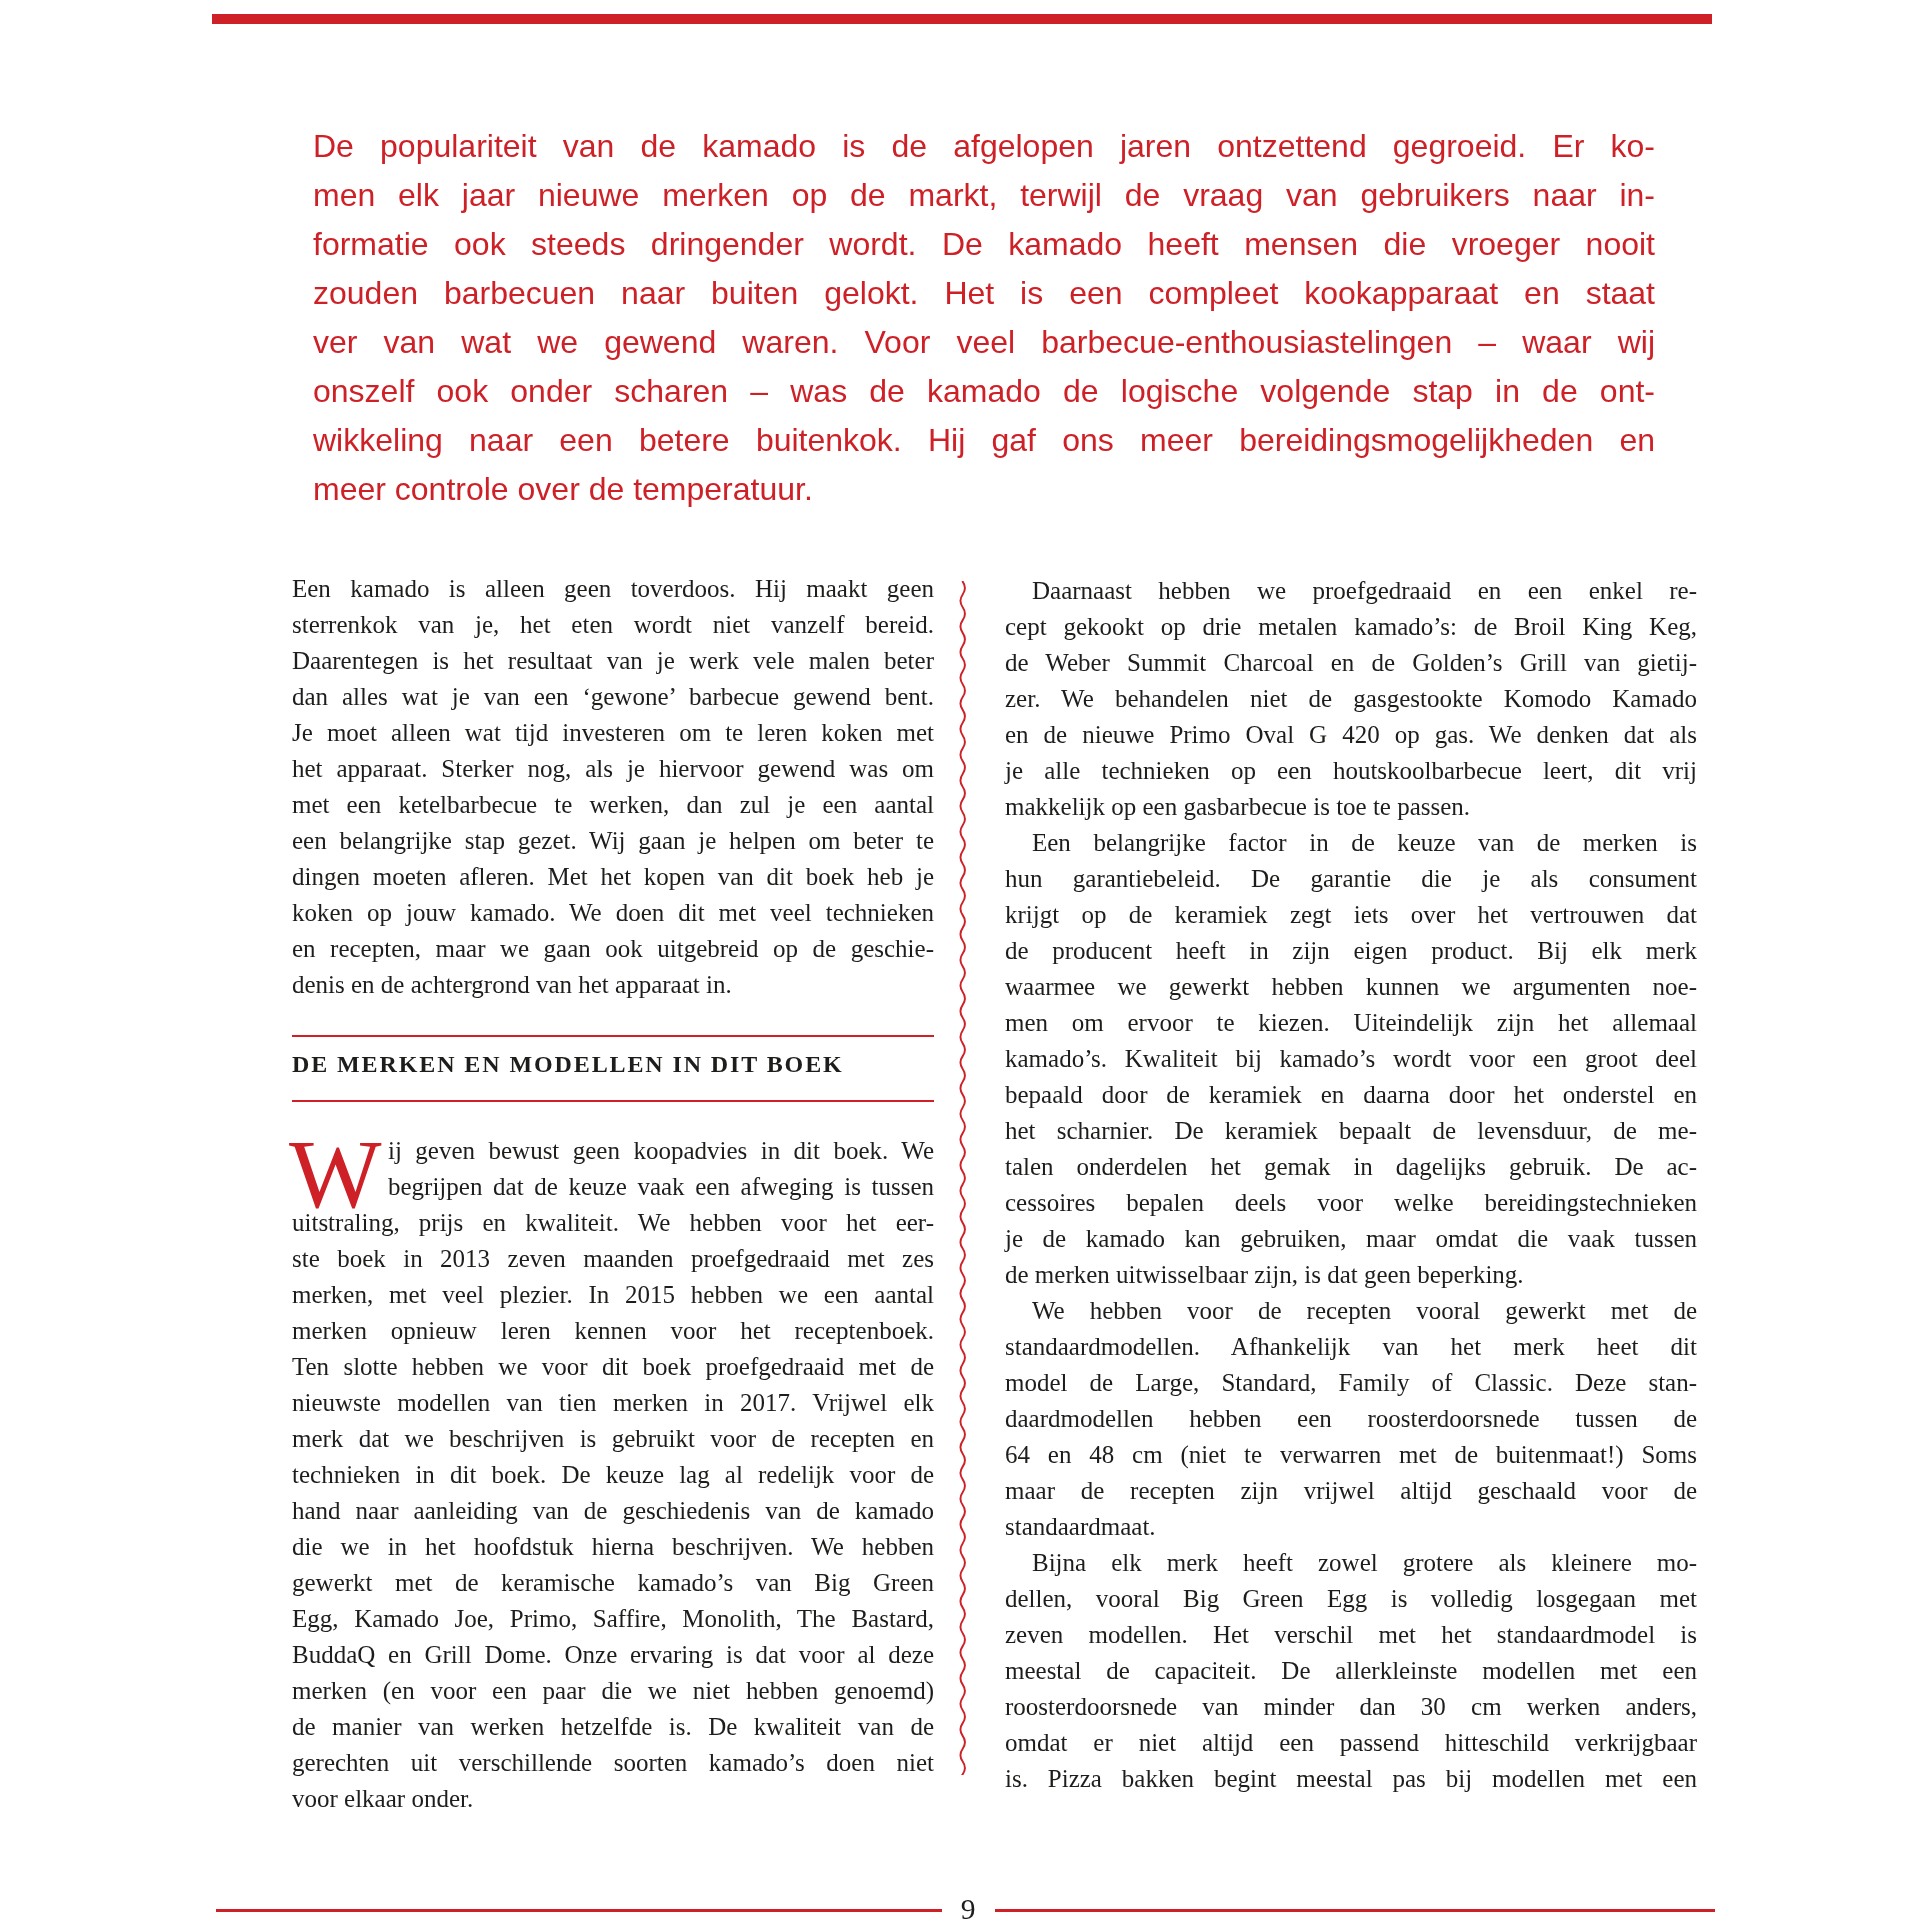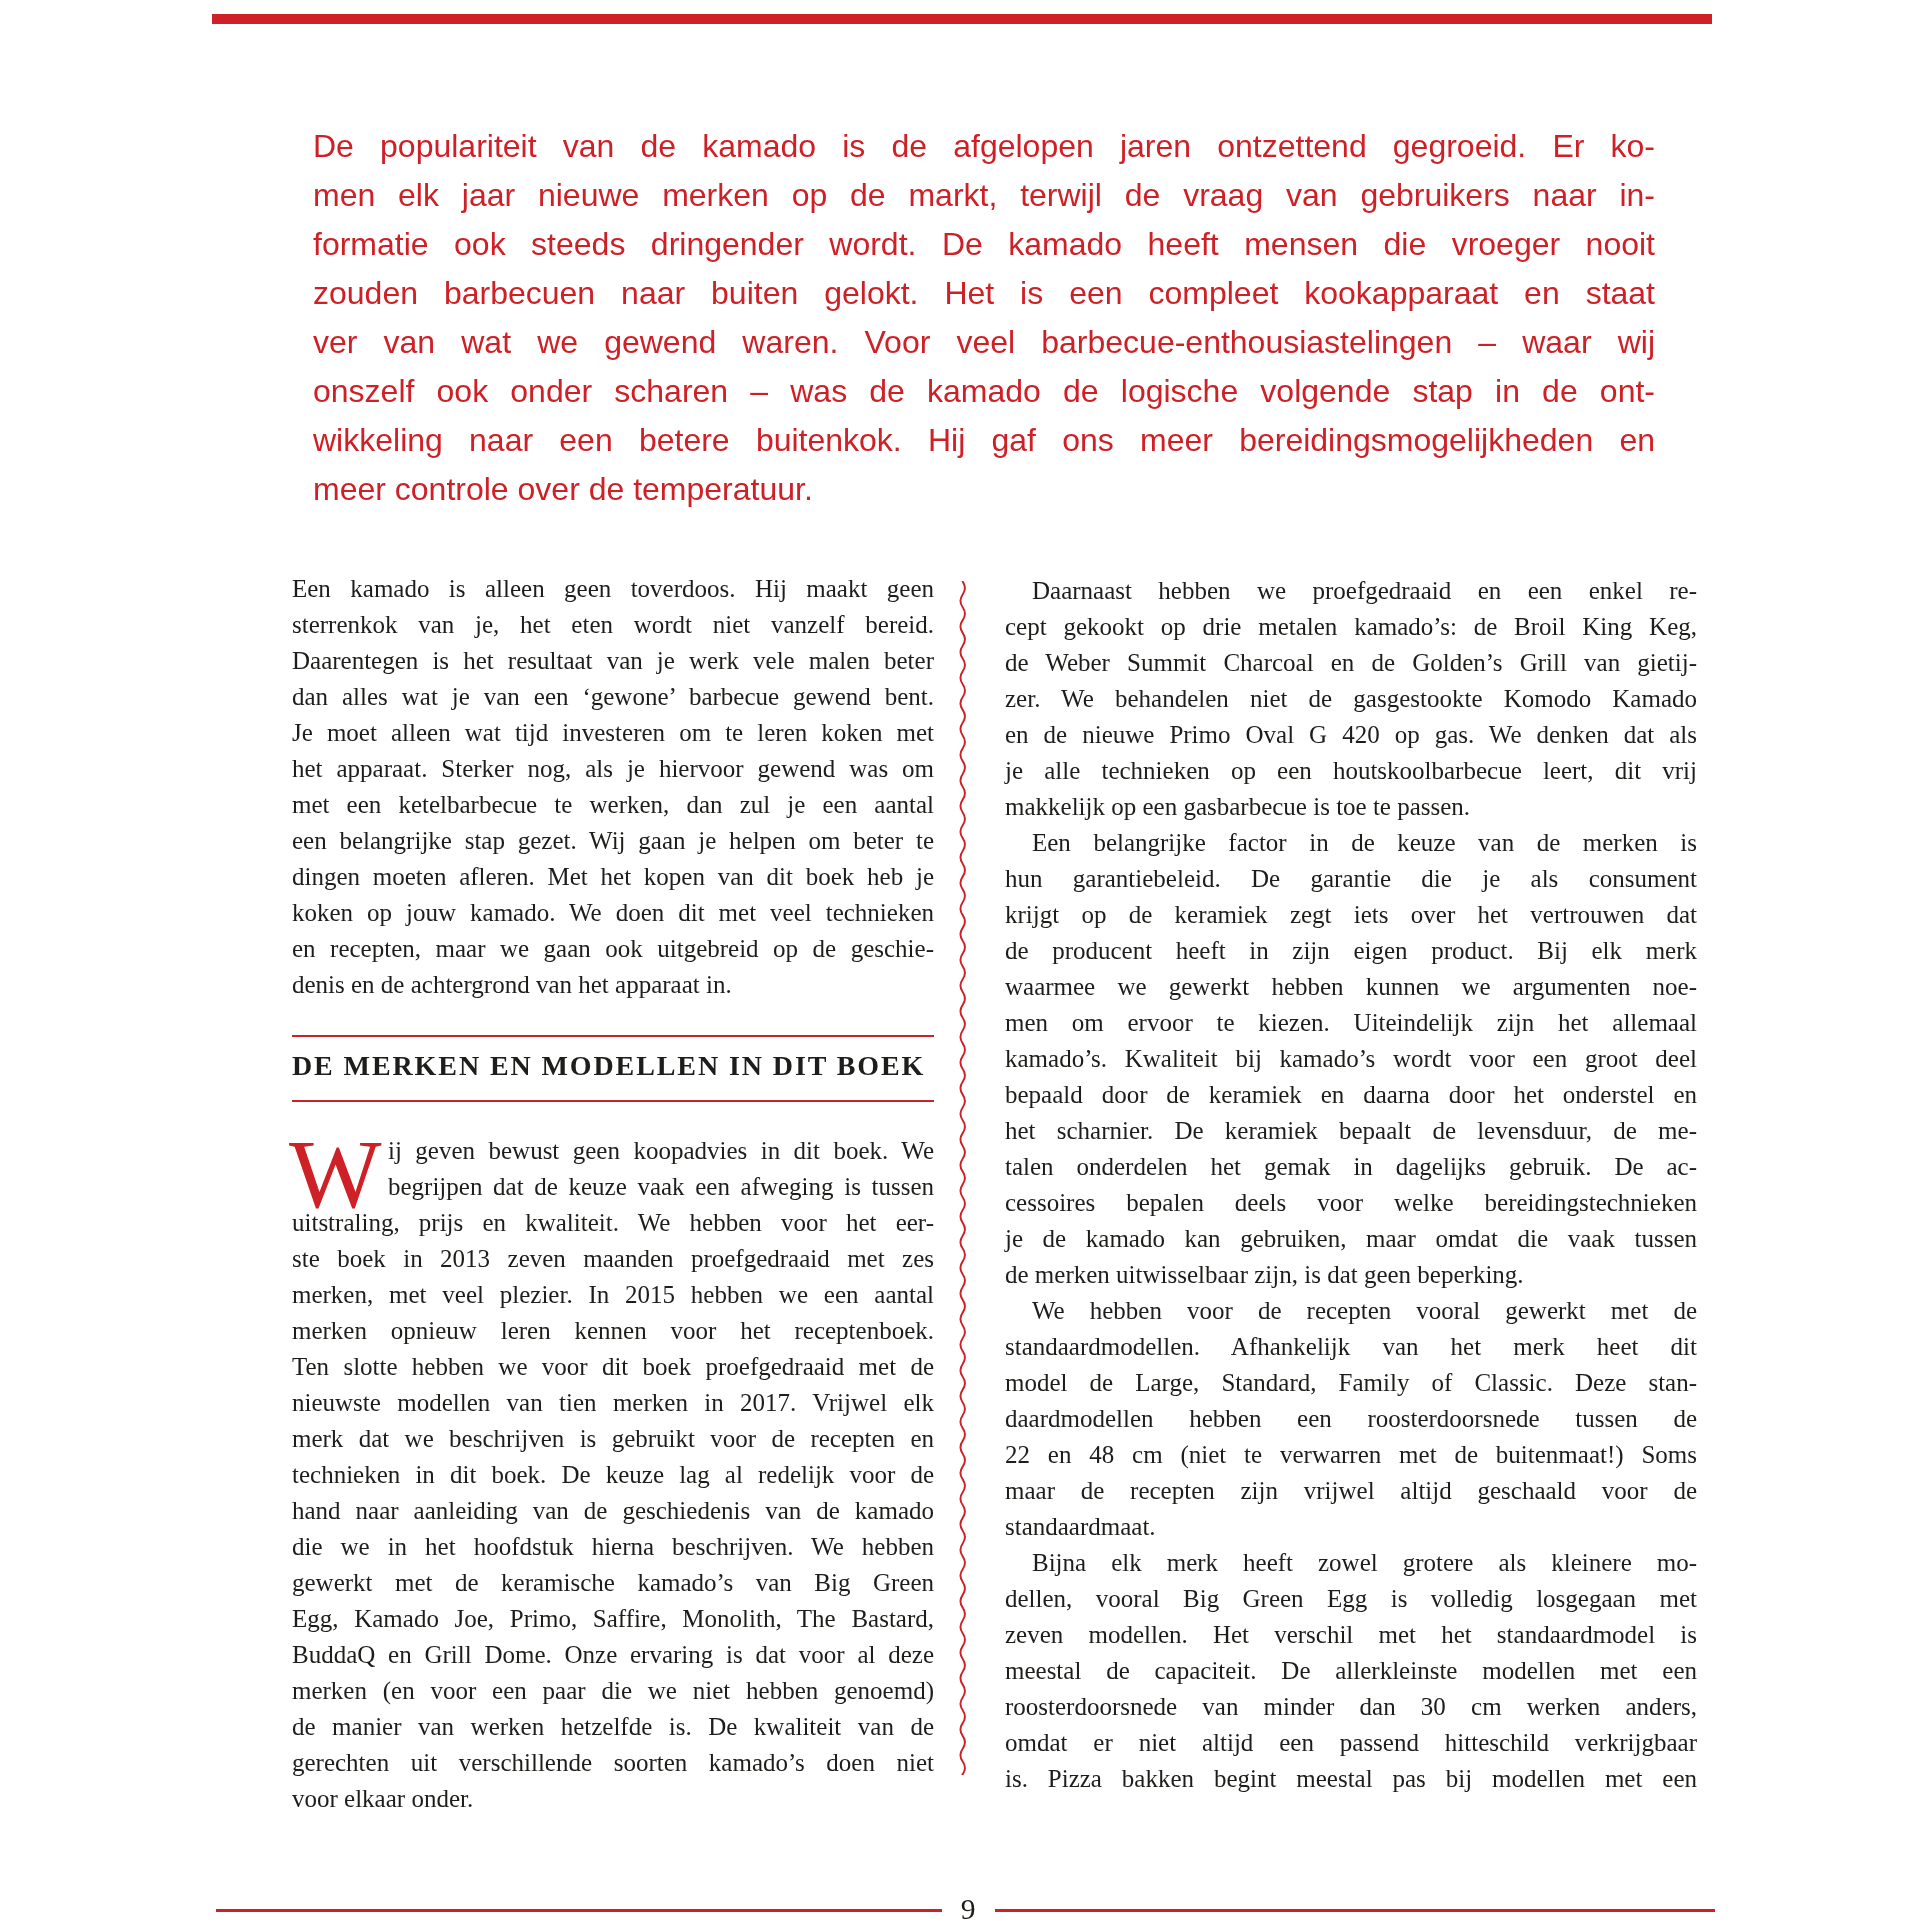--- a/index.html
+++ b/index.html
@@ -55,21 +55,21 @@
   
   #heading-block{
     left:292px;top:1035px;width:642px;
     border-top:2.6px solid var(--red);
     border-bottom:2.6px solid var(--red);
     padding:15.4px 0 14px 0;
     box-sizing:border-box;
     height:67px;
   }
   #section-heading{
-    font-size:28px;font-weight:bold;letter-spacing:1.9px;
+    font-size:24px;font-weight:bold;letter-spacing:1.9px;
     line-height:1;color:var(--ink);
     white-space:nowrap;
   }
 
   
   #drop-cap{
     left:289px;top:1125px;width:96px;height:96px;
     font-size:98px;line-height:1;
     color:var(--red);
     font-family:"Liberation Serif", serif;
@@ -176,21 +176,21 @@
       <div class="line">talen onderdelen het gemak in dagelijks gebruik. De ac-</div>
       <div class="line">cessoires bepalen deels voor welke bereidingstechnieken</div>
       <div class="line">je de kamado kan gebruiken, maar omdat die vaak tussen</div>
       <div class="line last">de merken uitwisselbaar zijn, is dat geen beperking.</div>
     </div>
   <div class="body-lines">
       <div class="line indent">We hebben voor de recepten vooral gewerkt met de</div>
       <div class="line">standaardmodellen. Afhankelijk van het merk heet dit</div>
       <div class="line">model de Large, Standard, Family of Classic. Deze stan-</div>
       <div class="line">daardmodellen hebben een roosterdoorsnede tussen de</div>
-      <div class="line">22 en 48 cm (niet te verwarren met de buitenmaat!) Soms</div>
+      <div class="line">64 en 48 cm (niet te verwarren met de buitenmaat!) Soms</div>
       <div class="line">maar de recepten zijn vrijwel altijd geschaald voor de</div>
       <div class="line last">standaardmaat.</div>
     </div>
   <div class="body-lines">
       <div class="line indent">Bijna elk merk heeft zowel grotere als kleinere mo-</div>
       <div class="line">dellen, vooral Big Green Egg is volledig losgegaan met</div>
       <div class="line">zeven modellen. Het verschil met het standaardmodel is</div>
       <div class="line">meestal de capaciteit. De allerkleinste modellen met een</div>
       <div class="line">roosterdoorsnede van minder dan 30 cm werken anders,</div>
       <div class="line">omdat er niet altijd een passend hitteschild verkrijgbaar</div>

